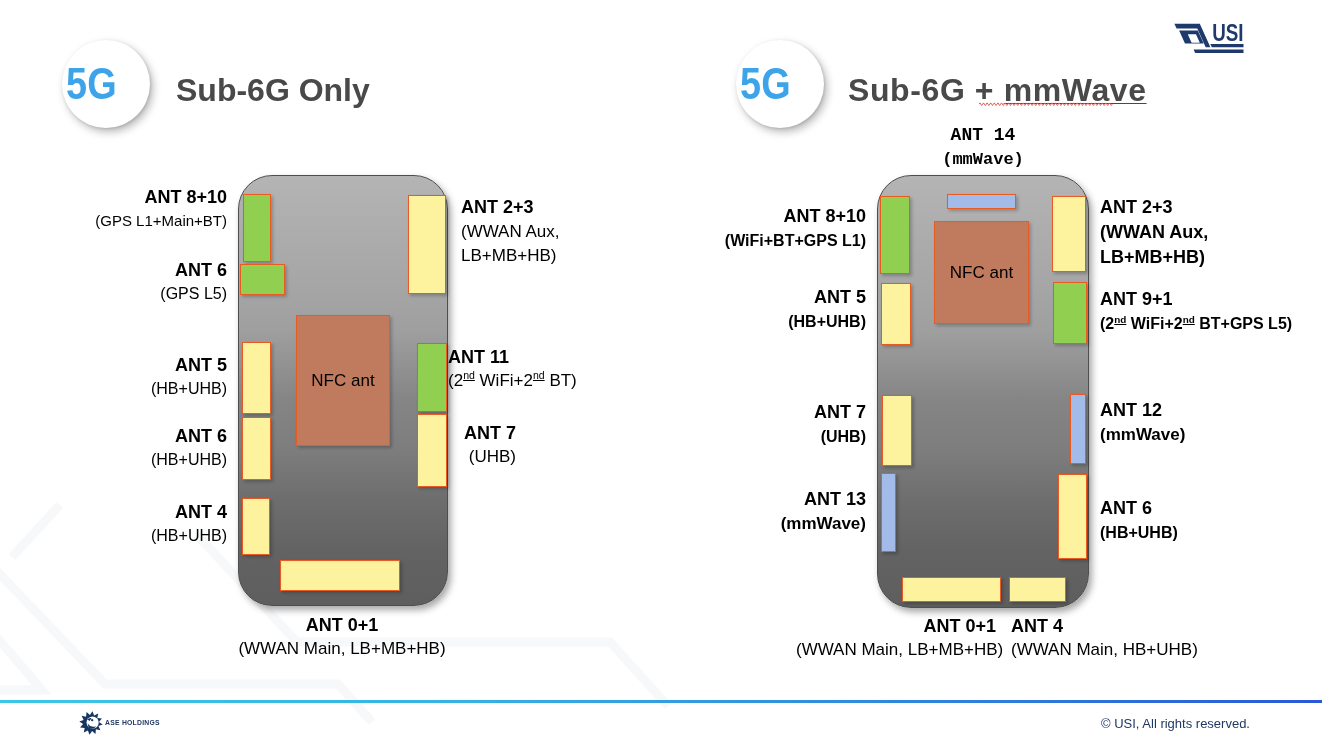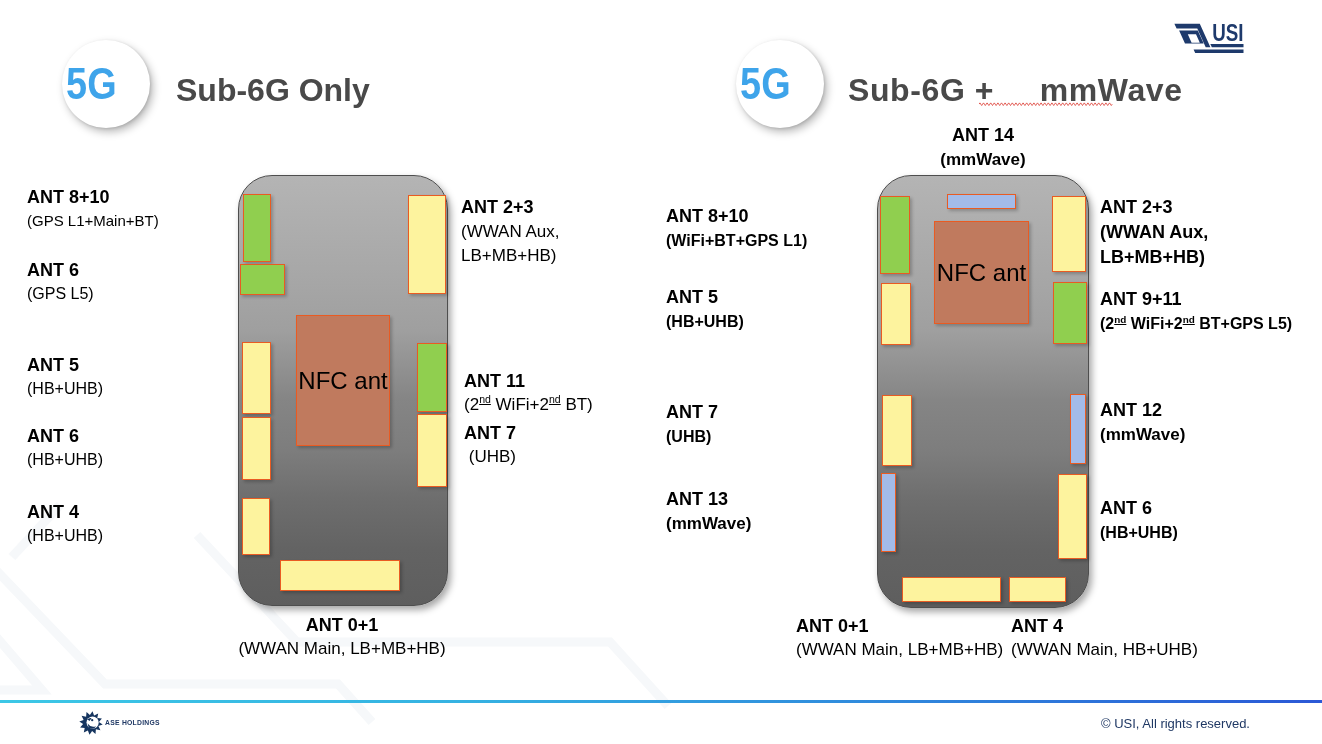--- a/index.html
+++ b/index.html
@@ -16,26 +16,26 @@
 
   
   .phone { position:absolute; border-radius:34px; border:1px solid #4e4e4e;
            background:linear-gradient(180deg,#b4b4b4 0%,#a6a6a6 25%,#9f9f9f 36%,#858585 52%,#7d7d7d 64%,#6e6e6e 75%,#636363 87%,#5e5e5e 100%);
            box-shadow:3px 4px 7px rgba(0,0,0,0.35); }
   .ant { position:absolute; border:1px solid #e95b22; box-shadow:2px 2px 3px rgba(0,0,0,0.22); }
   .y { background:#fdf39e; }
   .g { background:#90cf4f; }
   .b { background:#a3bbe8; }
   .n { background:#c07a5e; display:flex; align-items:center; justify-content:center;
-       font-size:24px; color:#000; }
+       font-size:17px; color:#000; }
 
   
   .lb { position:absolute; color:#000; line-height:23px; font-size:16px; white-space:nowrap; }
   .lb b { font-size:18px; }
-  .lb.ra { }
+  .lb.ra { text-align:right; }
   .lb.ca { text-align:center; }
   .lb24 { line-height:24px; }
   .allb { font-weight:bold; font-size:16px; }
   sup { font-size:62%; vertical-align:super; line-height:0;text-decoration:underline; }
   .d17 { font-size:17px; }
 
   
   .footline { position:absolute; left:0; top:700px; width:1322px; height:3px;
               background:linear-gradient(90deg,#3cc7e6 0%,#35b2e2 35%,#2e7edb 75%,#2b58d6 100%); }
   .copyright { position:absolute; right:72px; top:716px; font-size:13px; color:#1f3864; }
@@ -61,21 +61,21 @@
 </svg>
 
 <div class="badge" style="left:62px;top:40px;">
     <span>5G</span>
   </div>
 <div class="title" style="left:176px;top:72px;">Sub-6G Only</div>
 
 <div class="badge" style="left:736px;top:40px;">
     <span>5G</span>
   </div>
-<div class="title" style="left:848px;top:72px;letter-spacing:0.6px;">Sub-6G + <span style="text-underline-offset:2px;text-decoration-thickness:1.2px;margin-left:36px;">mmWave</span></div>
+<div class="title" style="left:848px;top:72px;letter-spacing:0.6px;">Sub-6G + <span style="text-decoration:underline;text-underline-offset:2px;text-decoration-thickness:1.2px;">mmWave</span></div>
 <svg class="abs" style="left:979px;top:101px;width:134px;height:7px" viewBox="0 0 134 7" fill="none">
     <path d="M0 3.2 q 0.9 -2.6 1.8 0 q 0.9 2.6 1.8 0 q 0.9 -2.6 1.8 0 q 0.9 2.6 1.8 0 q 0.9 -2.6 1.8 0 q 0.9 2.6 1.8 0 q 0.9 -2.6 1.8 0 q 0.9 2.6 1.8 0 q 0.9 -2.6 1.8 0 q 0.9 2.6 1.8 0 q 0.9 -2.6 1.8 0 q 0.9 2.6 1.8 0 q 0.9 -2.6 1.8 0 q 0.9 2.6 1.8 0 q 0.9 -2.6 1.8 0 q 0.9 2.6 1.8 0 q 0.9 -2.6 1.8 0 q 0.9 2.6 1.8 0 q 0.9 -2.6 1.8 0 q 0.9 2.6 1.8 0 q 0.9 -2.6 1.8 0 q 0.9 2.6 1.8 0 q 0.9 -2.6 1.8 0 q 0.9 2.6 1.8 0 q 0.9 -2.6 1.8 0 q 0.9 2.6 1.8 0 q 0.9 -2.6 1.8 0 q 0.9 2.6 1.8 0 q 0.9 -2.6 1.8 0 q 0.9 2.6 1.8 0 q 0.9 -2.6 1.8 0 q 0.9 2.6 1.8 0 q 0.9 -2.6 1.8 0 q 0.9 2.6 1.8 0 q 0.9 -2.6 1.8 0 q 0.9 2.6 1.8 0 q 0.9 -2.6 1.8 0 q 0.9 2.6 1.8 0 q 0.9 -2.6 1.8 0 q 0.9 2.6 1.8 0 q 0.9 -2.6 1.8 0 q 0.9 2.6 1.8 0 q 0.9 -2.6 1.8 0 q 0.9 2.6 1.8 0 q 0.9 -2.6 1.8 0 q 0.9 2.6 1.8 0 q 0.9 -2.6 1.8 0 q 0.9 2.6 1.8 0 q 0.9 -2.6 1.8 0 q 0.9 2.6 1.8 0 q 0.9 -2.6 1.8 0 q 0.9 2.6 1.8 0 q 0.9 -2.6 1.8 0 q 0.9 2.6 1.8 0 q 0.9 -2.6 1.8 0 q 0.9 2.6 1.8 0 q 0.9 -2.6 1.8 0 q 0.9 2.6 1.8 0 q 0.9 -2.6 1.8 0 q 0.9 2.6 1.8 0 q 0.9 -2.6 1.8 0 q 0.9 2.6 1.8 0 q 0.9 -2.6 1.8 0 q 0.9 2.6 1.8 0 q 0.9 -2.6 1.8 0 q 0.9 2.6 1.8 0 q 0.9 -2.6 1.8 0 q 0.9 2.6 1.8 0 q 0.9 -2.6 1.8 0 q 0.9 2.6 1.8 0 q 0.9 -2.6 1.8 0 q 0.9 2.6 1.8 0 q 0.9 -2.6 1.8 0 q 0.9 2.6 1.8 0" stroke="#e2574f" stroke-width="1"></path>
   </svg>
 
 <div class="phone" style="left:238px;top:175px;width:210px;height:431px;"></div>
 <div class="ant g" style="left:243px;top:194px;width:28px;height:68px;"></div>
 <div class="ant g" style="left:240px;top:264px;width:45px;height:31px;"></div>
 <div class="ant y" style="left:408px;top:195px;width:38px;height:99px;"></div>
 <div class="ant y" style="left:242px;top:342px;width:29px;height:72px;"></div>
 <div class="ant y" style="left:242px;top:417px;width:29px;height:63px;"></div>
@@ -85,48 +85,48 @@
 <div class="ant y" style="left:280px;top:560px;width:120px;height:31px;"></div>
 <div class="ant n" style="left:296px;top:315px;width:94px;height:131px;">NFC ant</div>
 
 <div class="lb ra" style="left:27px;top:186px;width:200px;"><b>ANT 8+10</b><br><span style="font-size:15px">(GPS L1+Main+BT)</span></div>
 <div class="lb ra" style="left:27px;top:259px;width:200px;"><b>ANT 6</b><br>(GPS L5)</div>
 <div class="lb ra" style="left:27px;top:354px;width:200px;"><b>ANT 5</b><br>(HB+UHB)</div>
 <div class="lb ra" style="left:27px;top:425px;width:200px;"><b>ANT 6</b><br>(HB+UHB)</div>
 <div class="lb ra" style="left:27px;top:501px;width:200px;"><b>ANT 4</b><br>(HB+UHB)</div>
 
 <div class="lb lb24" style="left:461px;top:195px;"><b>ANT 2+3</b><br><span class="d17">(WWAN Aux,<br>LB+MB+HB)</span></div>
-<div class="lb" style="left:464px;top:346px;margin-top:24px;"><b>ANT 11</b><br><span class="d17">(2<sup>nd</sup> WiFi+2<sup>nd</sup> BT)</span></div>
+<div class="lb" style="left:448px;top:346px;"><b>ANT 11</b><br><span class="d17">(2<sup>nd</sup> WiFi+2<sup>nd</sup> BT)</span></div>
 <div class="lb" style="left:464px;top:422px;"><b>ANT 7</b><br><span class="d17">&nbsp;(UHB)</span></div>
 
 <div class="lb ca" style="left:222px;top:614px;width:240px;"><b>ANT 0+1</b><br><span class="d17">(WWAN Main, LB+MB+HB)</span></div>
 
 <div class="phone" style="left:877px;top:175px;width:212px;height:433px;"></div>
 <div class="ant b" style="left:947px;top:194px;width:69px;height:15px;"></div>
 <div class="ant g" style="left:880px;top:196px;width:30px;height:78px;"></div>
 <div class="ant y" style="left:881px;top:283px;width:30px;height:62px;"></div>
 <div class="ant y" style="left:1052px;top:196px;width:34px;height:76px;"></div>
 <div class="ant g" style="left:1053px;top:282px;width:34px;height:62px;"></div>
 <div class="ant y" style="left:882px;top:395px;width:30px;height:71px;"></div>
 <div class="ant b" style="left:881px;top:473px;width:15px;height:79px;"></div>
 <div class="ant b" style="left:1070px;top:394px;width:16px;height:70px;"></div>
 <div class="ant y" style="left:1058px;top:474px;width:29px;height:85px;"></div>
 <div class="ant y" style="left:902px;top:577px;width:99px;height:25px;"></div>
 <div class="ant y" style="left:1009px;top:577px;width:57px;height:25px;"></div>
 <div class="ant n" style="left:934px;top:221px;width:95px;height:103px;">NFC ant</div>
 
-<div class="lb lb24 ca allb" style="left:883px;top:123px;width:200px;"><b>ANT 14</b><br><span class="d17">(mmWave)</span></div>
+<div class="lb lb24 ca allb" style="left:883px;top:123px;width:200px;font-family:Liberation Mono, monospace;"><b>ANT 14</b><br><span class="d17">(mmWave)</span></div>
 
 <div class="lb lb24 ra allb" style="left:666px;top:204px;width:200px;"><b>ANT 8+10</b><br>(WiFi+BT+GPS L1)</div>
 <div class="lb lb24 ra allb" style="left:666px;top:285px;width:200px;"><b>ANT 5</b><br>(HB+UHB)</div>
 <div class="lb lb24 ra allb" style="left:666px;top:400px;width:200px;"><b>ANT 7</b><br>(UHB)</div>
 <div class="lb lb24 ra allb" style="left:666px;top:487px;width:200px;"><b>ANT 13</b><br><span class="d17">(mmWave)</span></div>
 
 <div class="lb lb24 allb" style="left:1100px;top:195px;"><b>ANT 2+3</b><br><span style="font-size:18px">(WWAN Aux,<br>LB+MB+HB)</span></div>
-<div class="lb lb24 allb" style="left:1100px;top:287px;"><b>ANT 9+11</b><br>(2<sup>nd</sup> WiFi+2<sup>nd</sup> BT+GPS L5)</div>
+<div class="lb lb24 allb" style="left:1100px;top:287px;"><b>ANT 9+1</b><br>(2<sup>nd</sup> WiFi+2<sup>nd</sup> BT+GPS L5)</div>
 <div class="lb lb24 allb" style="left:1100px;top:398px;"><b>ANT 12</b><br><span class="d17">(mmWave)</span></div>
 <div class="lb lb24 allb" style="left:1100px;top:496px;"><b>ANT 6</b><br>(HB+UHB)</div>
 
 <div class="lb ra" style="left:796px;top:615px;width:200px;"><b>ANT 0+1</b><br><span class="d17">(WWAN Main, LB+MB+HB)</span></div>
 <div class="lb" style="left:1011px;top:615px;"><b>ANT 4</b><br><span class="d17">(WWAN Main, HB+UHB)</span></div>
 
 <div class="footline"></div>
 <svg class="abs" style="left:79px;top:711px;width:24px;height:24px" viewBox="0 0 24 24">
   <polygon fill="#16355f" points="13.5,0.3 15.1,4.6 19.2,2.6 18.3,7.1 22.9,7.5 19.9,10.9 23.7,13.5 19.4,15.1 21.4,19.2 16.9,18.3 16.5,22.9 13.1,19.9 10.5,23.7 8.9,19.4 4.8,21.4 5.7,16.9 1.1,16.5 4.1,13.1 0.3,10.5 4.6,8.9 2.6,4.8 7.1,5.7 7.5,1.1 10.9,4.1"></polygon>
   <circle cx="13.6" cy="11.6" r="6.1" fill="#fff"></circle>

